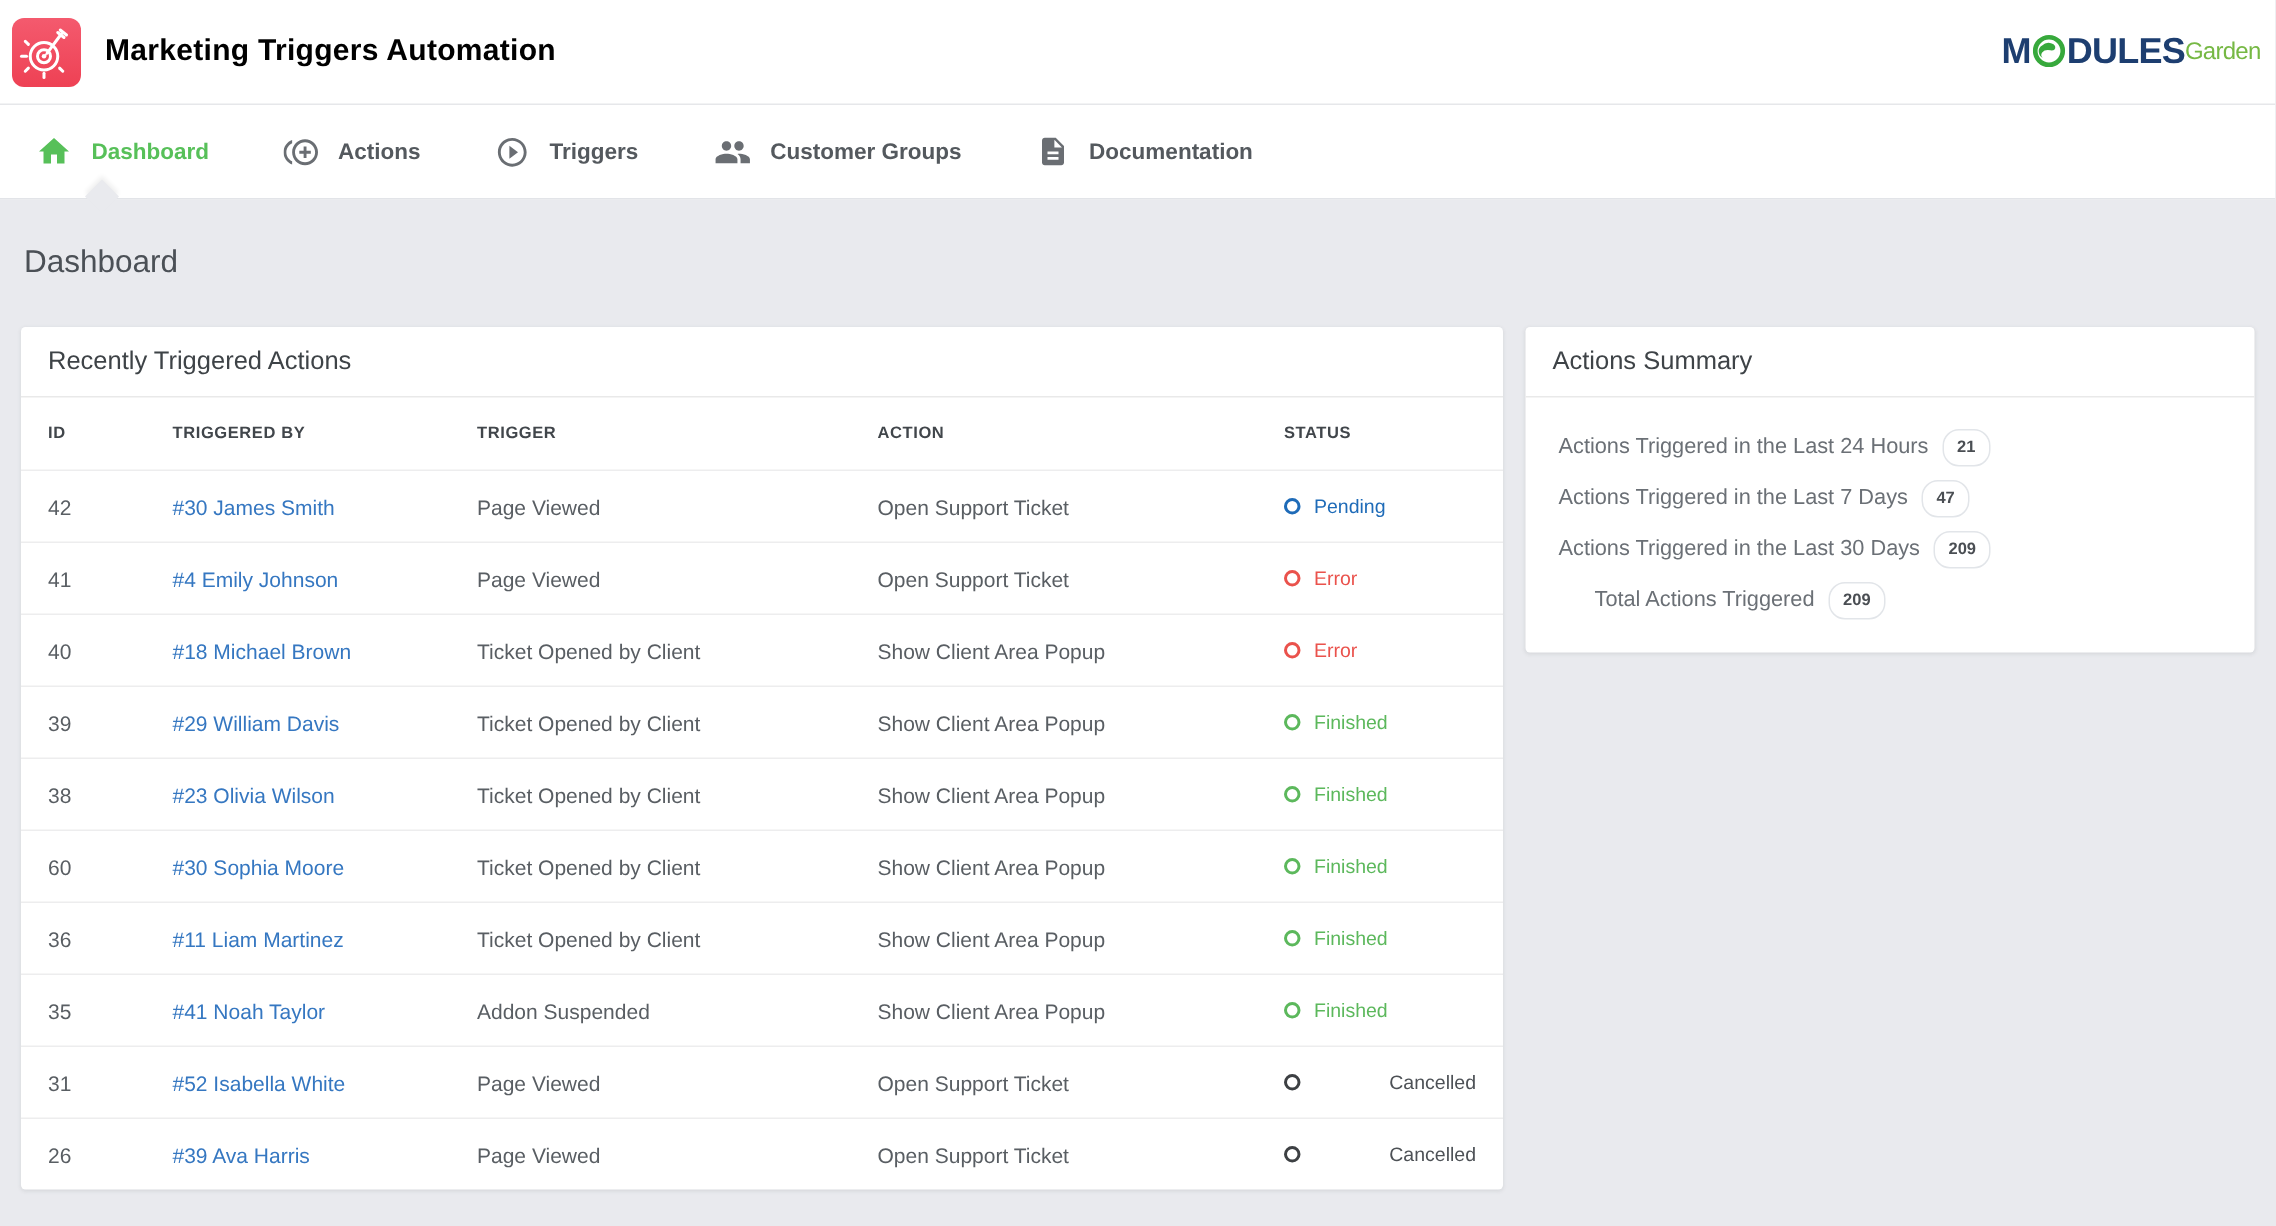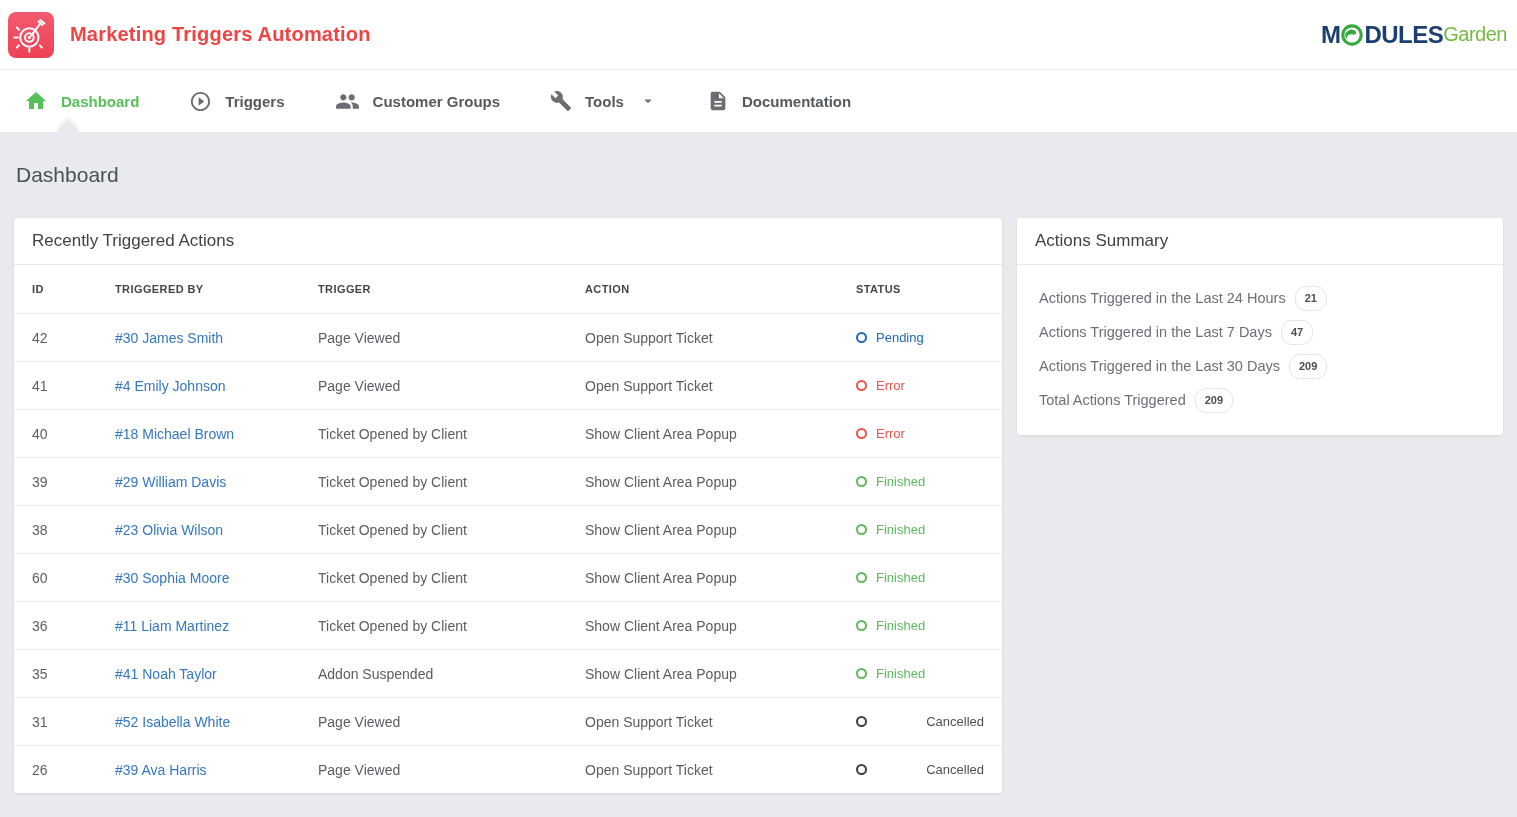--- a/index.html
+++ b/index.html
@@ -16,27 +16,27 @@
     height:70px; background:#fff; border-bottom:1px solid #e6e7ea;
     display:flex; align-items:center; padding:0 10px 0 8px;
   }
   .app-icon {
     width:46px; height:46px; border-radius:8px;
     background:linear-gradient(180deg,#f45a6e,#ee4154);
     display:flex; align-items:center; justify-content:center;
     flex:0 0 auto;
   }
   .app-title {
-    margin-left:16px; font-size:20px; font-weight:700; color:#ef4444;
+    margin-left:16px; font-size:20px; font-weight:700; color:#000000;
     letter-spacing:.2px;
   }
   .brand { margin-left:auto; display:flex; align-items:center; white-space:nowrap; }
   .brand .b-modules { font-size:24px; font-weight:800; color:#1d3e70; letter-spacing:-0.5px; }
   .brand .b-globe { display:inline-block; margin:0 1px; position:relative; top:2px; }
-  .brand .b-garden { font-size:20px; font-weight:400; color:#76b844; letter-spacing:-0.5px; }
+  .brand .b-garden { font-size:16px; font-weight:400; color:#76b844; letter-spacing:-0.5px; }
 
   
   .nav {
     height:63px; background:#fff; border-bottom:1px solid #e2e4e8;
     display:flex; align-items:center; padding:0 10px; position:relative;
   }
   .nav-item {
     display:flex; align-items:center; gap:13px;
     padding:0 14px; height:100%; cursor:pointer;
     font-size:15px; color:#54595e; font-weight:700;
@@ -98,21 +98,21 @@
   .st-cancelled { color:#4d5156;justify-content:space-between; }
   .st-cancelled .ring { border-color:#3d4043; }
 
   
   .summary-body { padding:21px 18px 22px 22px; }
   .summary-item {
     display:flex; align-items:center;
     margin-bottom:9px; font-size:14.5px; color:#6b7076;
     line-height:19px;
   }
-  .summary-item:last-child { margin-bottom:0; }
+  .summary-item:last-child { margin-bottom:0;margin-left:24px; }
   .badge {
     margin-left:9px;
     border:1px solid #e2e5e9; border-radius:11px;
     padding:2px 9px; font-size:11px; font-weight:700; color:#4a4e53;
     background:#fff; min-width:14px; text-align:center;
   }
 </style>
 </head>
 <body>
 
@@ -149,38 +149,35 @@
 
 <div class="nav">
   <div class="nav-item active">
     <svg class="nav-ic" width="24" height="24" viewBox="0 0 24 24">
         <path d="M10 20v-6h4v6h5v-8h3L12 3 2 12h3v8z"></path>
       </svg>
     <span>Dashboard</span>
   </div>
   <div class="nav-item">
     <svg class="nav-ic" width="23" height="23" viewBox="0 0 24 24">
+        <path d="M16 8h-2v3h-3v2h3v3h2v-3h3v-2h-3zM2 12c0-2.79 1.64-5.2 4.01-6.32V3.52C2.52 4.76 0 8.09 0 12s2.52 7.24 6.01 8.48v-2.16C3.64 17.2 2 14.79 2 12zm13-9c-4.96 0-9 4.04-9 9s4.04 9 9 9 9-4.04 9-9-4.04-9-9-9zm0 16c-3.86 0-7-3.14-7-7s3.14-7 7-7 7 3.14 7 7-3.14 7-7 7z"></path>
+      </svg>
+    <span>Actions</span>
+  </div>
+  <div class="nav-item">
+    <svg class="nav-ic" width="23" height="23" viewBox="0 0 24 24">
         <path d="M10 16.5l6-4.5-6-4.5v9zM12 2C6.48 2 2 6.48 2 12s4.48 10 10 10 10-4.48 10-10S17.52 2 12 2zm0 18c-4.41 0-8-3.59-8-8s3.59-8 8-8 8 3.59 8 8-3.59 8-8 8z"></path>
       </svg>
     <span>Triggers</span>
   </div>
   <div class="nav-item">
     <svg class="nav-ic" width="25" height="25" viewBox="0 0 24 24">
         <path d="M16 11c1.66 0 2.99-1.34 2.99-3S17.66 5 16 5c-1.66 0-3 1.34-3 3s1.34 3 3 3zm-8 0c1.66 0 2.99-1.34 2.99-3S9.66 5 8 5C6.34 5 5 6.34 5 8s1.34 3 3 3zm0 2c-2.33 0-7 1.17-7 3.5V19h14v-2.5c0-2.33-4.67-3.5-7-3.5zm8 0c-.29 0-.62.02-.97.05 1.16.84 1.97 1.97 1.97 3.45V19h6v-2.5c0-2.33-4.67-3.5-7-3.5z"></path>
       </svg>
     <span>Customer Groups</span>
-  </div>
-  <div class="nav-item">
-    <svg class="nav-ic" width="22" height="22" viewBox="0 0 24 24">
-        <path d="M22.7 19l-9.1-9.1c.9-2.3.4-5-1.5-6.9-2-2-5-2.4-7.4-1.3L9 6 6 9 1.6 4.7C.4 7.1.9 10.1 2.9 12.1c1.9 1.9 4.6 2.4 6.9 1.5l9.1 9.1c.4.4 1 .4 1.4 0l2.3-2.3c.5-.4.5-1.1.1-1.4z"></path>
-      </svg>
-    <span>Tools</span>
-    <svg class="nav-ic nav-caret" width="18" height="18" viewBox="0 0 24 24">
-        <path d="M7 10l5 5 5-5z"></path>
-      </svg>
   </div>
   <div class="nav-item">
     <svg class="nav-ic" width="22" height="22" viewBox="0 0 24 24">
         <path d="M14 2H6c-1.1 0-1.99.9-1.99 2L4 20c0 1.1.89 2 1.99 2H18c1.1 0 2-.9 2-2V8l-6-6zm2 16H8v-2h8v2zm0-4H8v-2h8v2zm-3-5V3.5L18.5 9H13z"></path>
       </svg>
     <span>Documentation</span>
   </div>
   <div class="nav-pointer"></div>
 </div>
 

